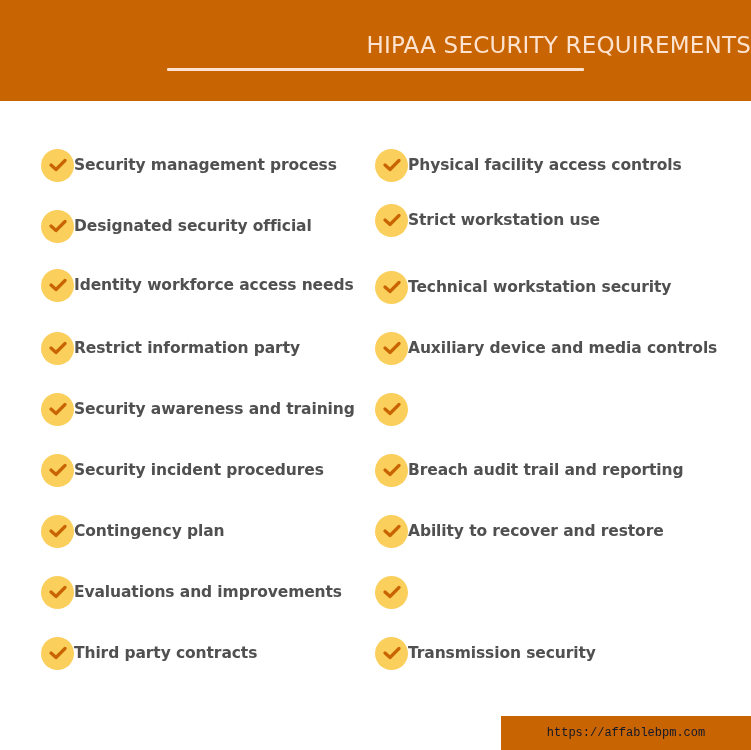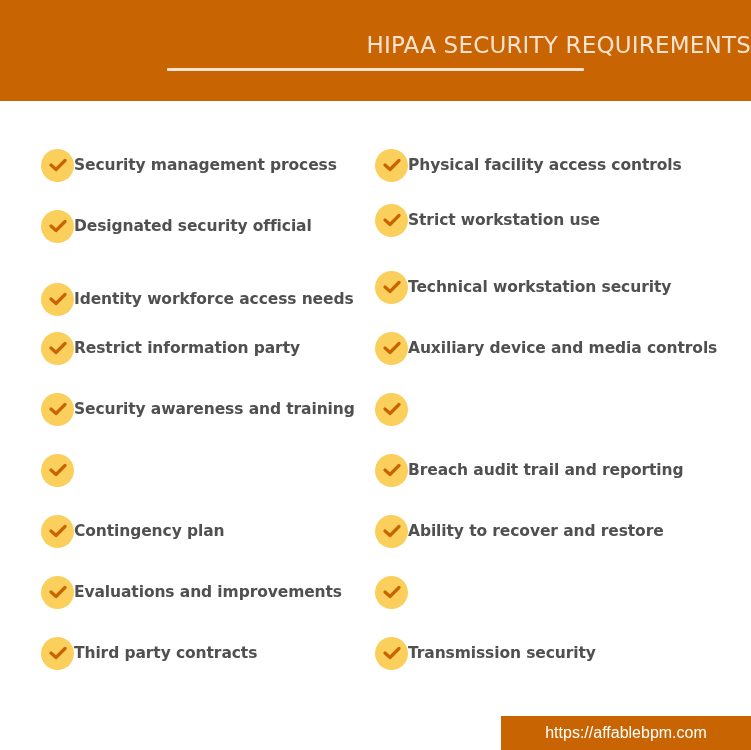--- a/index.html
+++ b/index.html
@@ -36,21 +36,21 @@
     .label {
       margin-left: 0; font-size: 15.5px; font-weight: bold; color: #505050;
       font-family: "DejaVu Sans", sans-serif; letter-spacing: -0.1px;
     }
 
     .footer {
       position: absolute; left: 501px; top: 716px; width: 250px; height: 34px;
       background: #c96402; display: flex; align-items: center; justify-content: center;
     }
     .footer-text {
-      color: #ffffff; font-size: 16px; font-family: Liberation Sans, sans-serif;
+      color: #0f172a; font-size: 12px; font-family: Liberation Mono, monospace;
     }
   </style>
 </head>
 <body>
 
 <div class="header">
   <div class="title">HIPAA SECURITY REQUIREMENTS</div>
   <div class="title-underline"></div>
 </div>
 
@@ -64,21 +64,21 @@
     <span class="label">Security management process</span>
   </div>
   <div class="item" style="top:61px">
     <span class="check">
         <svg width="18" height="14" viewBox="0 0 18 14">
           <path d="M2 7 L7 11.5 L16 2.5" fill="none" stroke="#c96402" stroke-width="3.2" stroke-linecap="round" stroke-linejoin="round"></path>
         </svg>
       </span>
     <span class="label">Designated security official</span>
   </div>
-  <div class="item" style="top:134px">
+  <div class="item" style="top:120px">
     <span class="check">
         <svg width="18" height="14" viewBox="0 0 18 14">
           <path d="M2 7 L7 11.5 L16 2.5" fill="none" stroke="#c96402" stroke-width="3.2" stroke-linecap="round" stroke-linejoin="round"></path>
         </svg>
       </span>
     <span class="label">Identity workforce access needs</span>
   </div>
   <div class="item" style="top:183px">
     <span class="check">
         <svg width="18" height="14" viewBox="0 0 18 14">
@@ -94,20 +94,21 @@
         </svg>
       </span>
     <span class="label">Security awareness and training</span>
   </div>
   <div class="item" style="top:305px">
     <span class="check">
         <svg width="18" height="14" viewBox="0 0 18 14">
           <path d="M2 7 L7 11.5 L16 2.5" fill="none" stroke="#c96402" stroke-width="3.2" stroke-linecap="round" stroke-linejoin="round"></path>
         </svg>
       </span>
+    <span class="label">Security incident procedures</span>
   </div>
   <div class="item" style="top:366px">
     <span class="check">
         <svg width="18" height="14" viewBox="0 0 18 14">
           <path d="M2 7 L7 11.5 L16 2.5" fill="none" stroke="#c96402" stroke-width="3.2" stroke-linecap="round" stroke-linejoin="round"></path>
         </svg>
       </span>
     <span class="label">Contingency plan</span>
   </div>
   <div class="item" style="top:427px">

